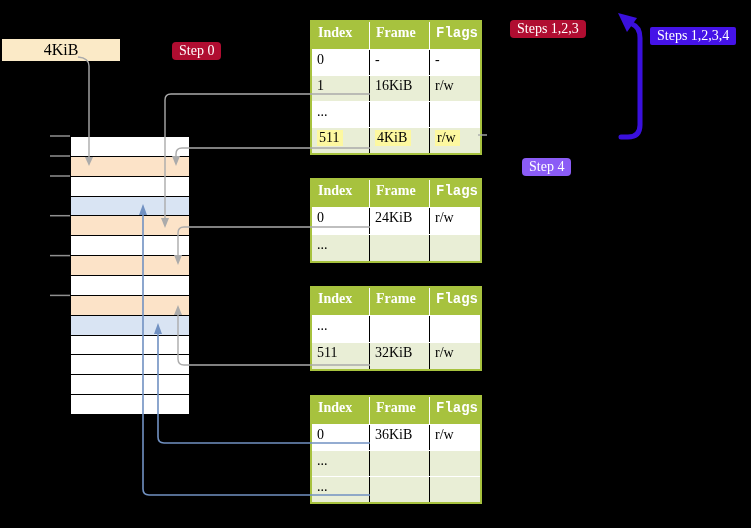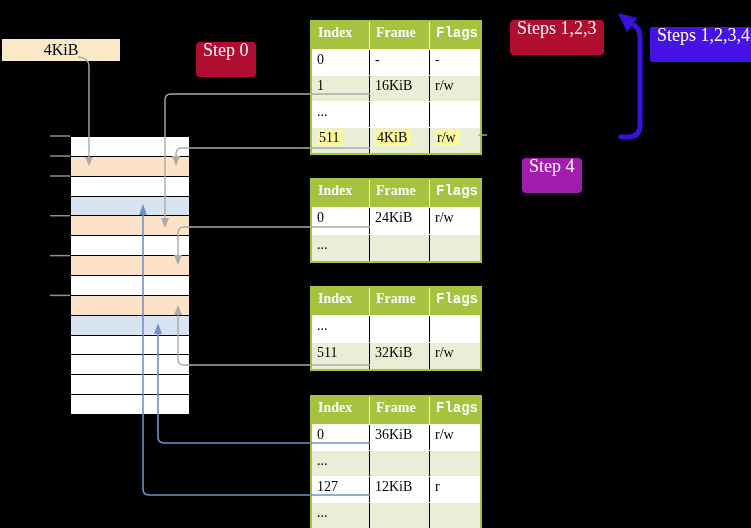--- a/index.html
+++ b/index.html
@@ -14,22 +14,22 @@
   
   .framelabel {
     position: absolute; left: 2px; top: 39px;
     width: 118px; height: 22px;
     text-align: center; line-height: 21px;
     font-size: 16px; color: #000;
   }
   
   .badge {
     position: absolute;
-    color: #fff; font-size: 18px; line-height: 17px;
-    padding: 0 7px 18px 7px;
+    color: #fff; font-size: 14px; line-height: 17px;
+    padding: 0 7px 1px 7px;
     border-radius: 4px;
     white-space: nowrap;
   }
   .badge.square { border-radius: 2px; margin-top: 6px; }
   
   .memstrip {
     position: absolute; left: 70px; top: 136px;
     width: 120px; height: 279px;
     border: 1px solid #000;
     display: flex; flex-direction: column;
@@ -62,24 +62,24 @@
   
   #wires { position: absolute; left: 0; top: 0; pointer-events: none; }
 </style>
 </head>
 <body>
 
 <div id="canvas">
 
   <div class="framelabel" style="background-color: rgb(251, 234, 199);">4KiB</div>
 
-  <div class="badge" style="left: 196px; top: 42px; background-color: rgb(176, 13, 49);">Step 0</div>
+  <div class="badge" style="left: 172px; top: 42px; background-color: rgb(176, 13, 49);">Step 0</div>
   <div class="badge" style="left: 510px; top: 20px; background-color: rgb(176, 13, 49);">Steps 1,2,3</div>
   <div class="badge square" style="left: 650px; top: 21px; background-color: rgb(69, 19, 232);">Steps 1,2,3,4</div>
-  <div class="badge" style="left: 522px; top: 158px; background-color: #a21caf;">Step 4</div>
+  <div class="badge" style="left: 522px; top: 158px; background-color: #8b5cf6;">Step 4</div>
 
   <div class="memstrip">
     <div class="memrow" style="background-color: rgb(255, 255, 255);"></div>
     <div class="memrow" style="background-color: rgb(252, 227, 200);"></div>
     <div class="memrow" style="background-color: rgb(255, 255, 255);"></div>
     <div class="memrow" style="background-color: rgb(217, 228, 243);"></div>
     <div class="memrow" style="background-color: rgb(252, 227, 200);"></div>
     <div class="memrow" style="background-color: rgb(255, 255, 255);"></div>
     <div class="memrow" style="background-color: rgb(252, 227, 200);"></div>
     <div class="memrow" style="background-color: rgb(255, 255, 255);"></div>
@@ -163,25 +163,20 @@
     </div>
     <div class="trow">
       <div class="td">0</div>
       <div class="td">36KiB</div>
       <div class="td">r/w</div>
     </div>
     <div class="trow" style="background-color: rgb(233, 238, 214);">
       <div class="td">...</div>
       <div class="td"></div>
       <div class="td"></div>
-    </div>
-    <div class="trow">
-      <div class="td">127</div>
-      <div class="td">12KiB</div>
-      <div class="td">r</div>
     </div>
     <div class="trow" style="background-color: rgb(233, 238, 214);">
       <div class="td">...</div>
       <div class="td"></div>
       <div class="td"></div>
     </div>
   </div>
 
   <svg id="wires" width="751" height="528" viewBox="0 0 751 528">
 

